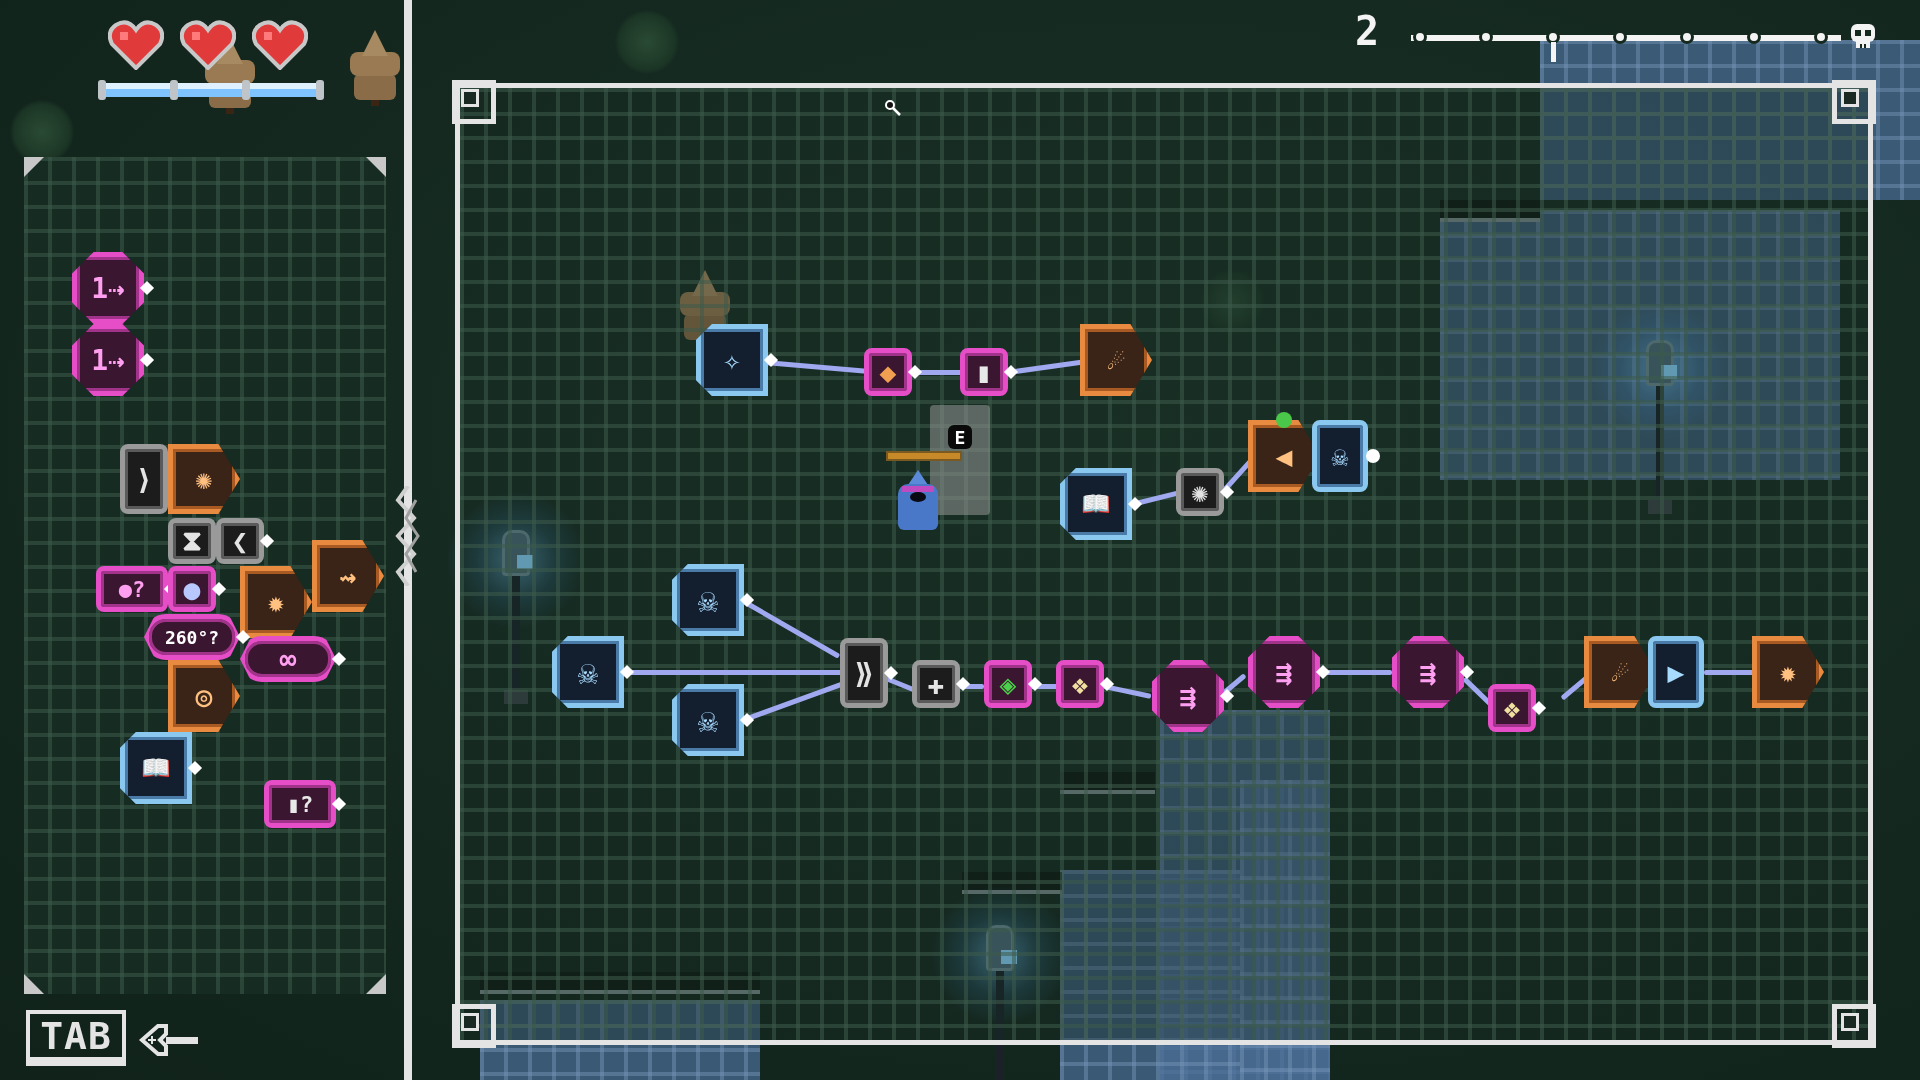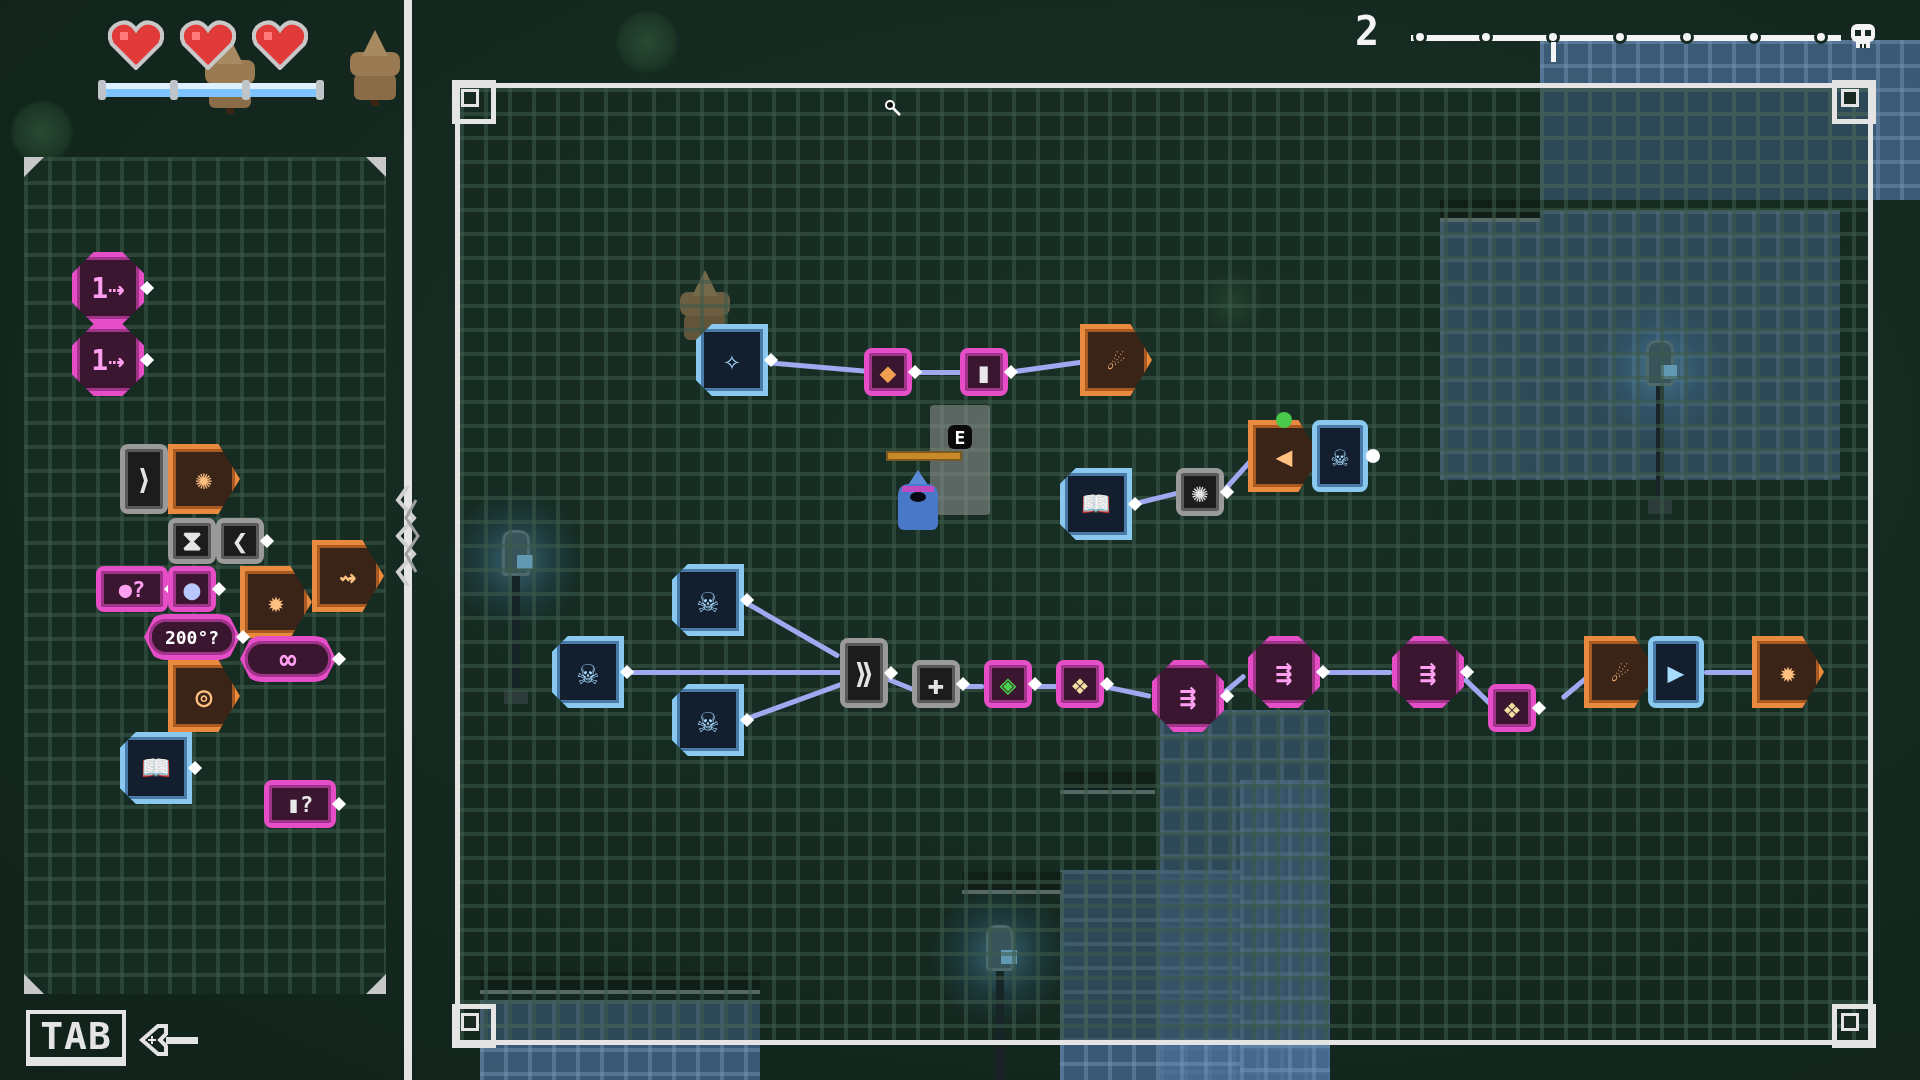--- a/index.html
+++ b/index.html
@@ -209,21 +209,21 @@
     <span class="out"></span>
   </div>
 <div class="tile orange pent" style="left:240px;top:566px;width:72px;height:72px;">
   <div class="face">✹</div>
   </div>
 <div class="tile orange pent" style="left:312px;top:540px;width:72px;height:72px;">
   <div class="face">⇝</div>
   </div>
 
 <div class="tile pink pill" style="left:144px;top:614px;width:96px;height:46px;">
-  <div class="face" style="font-size:18px;color:#fff;">200°?</div>
+  <div class="face" style="font-size:18px;color:#fff;">260°?</div>
     <span class="out"></span>
   </div>
 <div class="tile pink pill" style="left:240px;top:636px;width:96px;height:46px;">
   <div class="face">∞</div>
     <span class="out"></span>
   </div>
 <div class="tile orange pent" style="left:168px;top:660px;width:72px;height:72px;">
   <div class="face">◎</div>
   </div>
 <div class="tile blue cut" style="left:120px;top:732px;width:72px;height:72px;">

